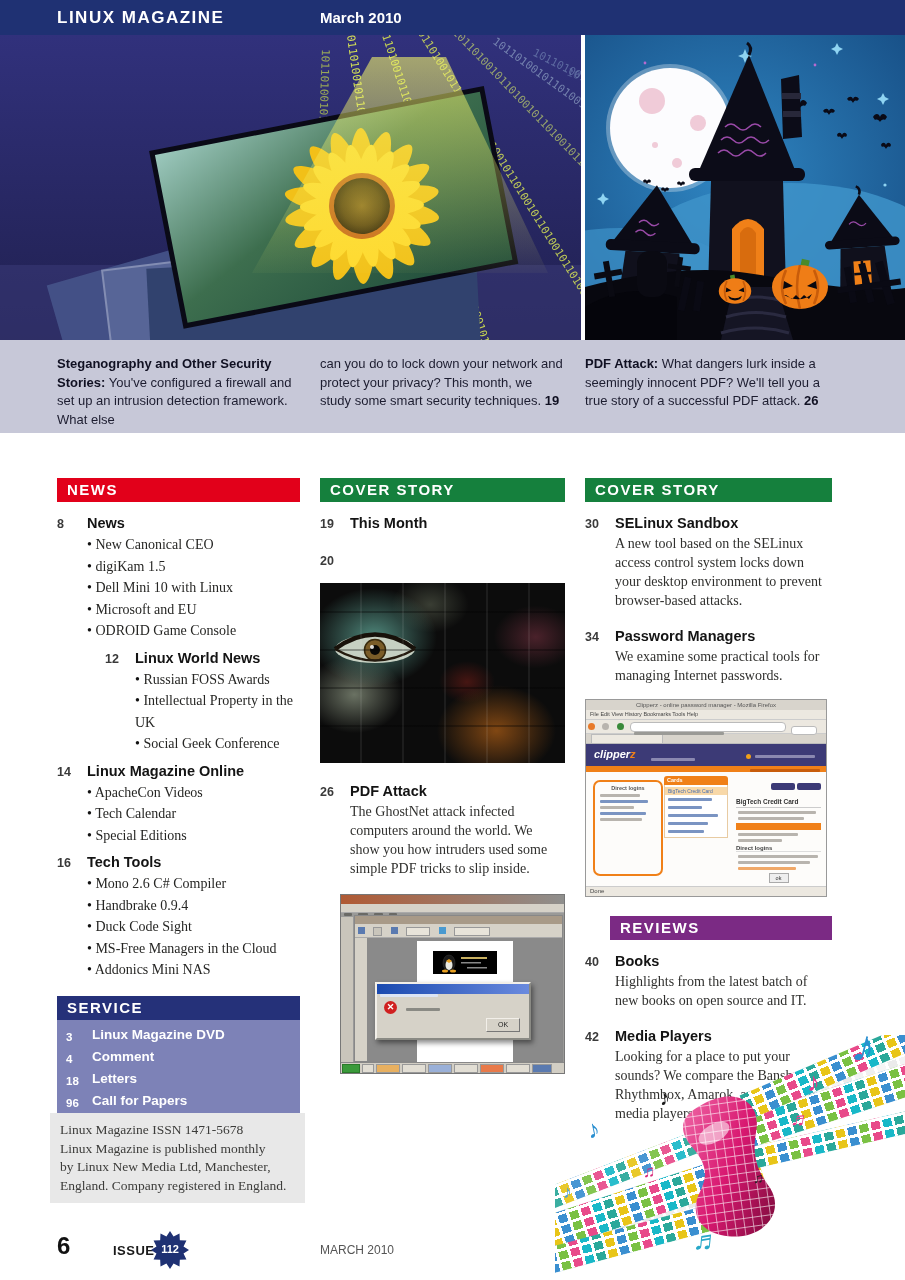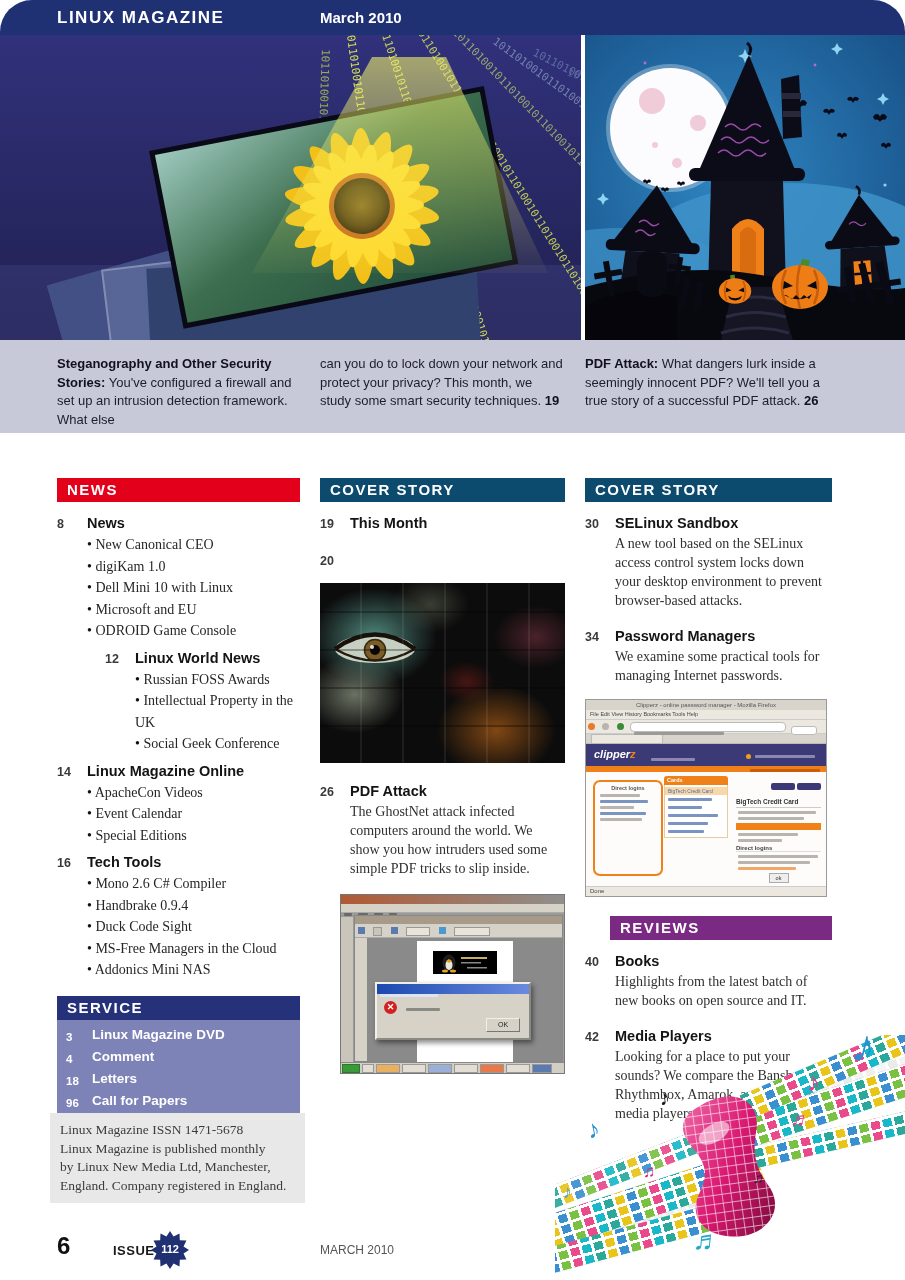--- a/index.html
+++ b/index.html
@@ -1,17 +1,17 @@
 <!DOCTYPE html>
 <html><head>
 <meta charset="utf-8">
 <style>
   html,body{margin:0;padding:0;background:#fff;}
   .page{position:relative;width:905px;height:1280px;background:#fff;overflow:hidden;
-        font-family:"Liberation Sans",sans-serif;color:#1a1a1a;border-radius:32px;}
+        font-family:"Liberation Sans",sans-serif;color:#1a1a1a;}
   
   .masthead{position:absolute;left:0;top:0;width:905px;height:35px;background:#1f3173;}
   .mag-title{position:absolute;left:57px;top:8px;color:#fff;font-weight:bold;font-size:17px;letter-spacing:1.5px;}
   .mag-date{position:absolute;left:320px;top:9px;color:#fff;font-weight:bold;font-size:15px;}
   
   .hero-left{position:absolute;left:0;top:35px;width:581px;height:305px;overflow:hidden;}
   .hero-right{position:absolute;left:585px;top:35px;width:320px;height:305px;overflow:hidden;}
   
   .caption-band{position:absolute;left:0;top:340px;width:905px;height:93px;background:#c7c8d8;}
   .cap{position:absolute;top:15px;font-size:13px;line-height:18.5px;color:#1d1d30;}
@@ -19,21 +19,21 @@
   .cap1{left:57px;width:243px;}
   .cap2{left:320px;width:245px;}
   .cap3{left:585px;width:248px;}
   
   .col{position:absolute;top:478px;}
   .col1{left:57px;width:243px;}
   .col2{left:320px;width:245px;}
   .col3{left:585px;width:247px;}
   .sec-header{height:24px;line-height:24px;color:#fff;font-weight:bold;font-size:15px;
               letter-spacing:1.5px;padding-left:10px;box-sizing:border-box;}
-  .red{background:#e2001a;} .blue{background:#0c4a6e;}
+  .red{background:#e2001a;} .blue{background:#15803d;}
   .navy{background:#253179;} .purple{background:#7b2a84;}
   .entry{display:flex;margin-top:13px;}
   .num{width:30px;flex:0 0 30px;font-weight:bold;font-size:12.5px;color:#3a3a3a;padding-top:2px;}
   .ebody{flex:1;}
   .etitle{font-weight:bold;font-size:14.5px;color:#141414;margin-bottom:3px;}
   .edesc{font-family:"Liberation Serif",serif;font-size:14px;line-height:19px;color:#30302e;}
   ul.bullets{list-style:none;margin:2px 0 0 0;padding:0;
              font-family:"Liberation Serif",serif;font-size:14px;line-height:21.5px;color:#262624;}
   ul.bullets li::before{content:"• ";color:#111;}
   
@@ -349,21 +349,21 @@
 
   <div class="col col1">
     <div class="sec-header red">NEWS</div>
 
     <div class="entry">
       <div class="num">8</div>
       <div class="ebody">
         <div class="etitle">News</div>
         <ul class="bullets">
           <li>New Canonical CEO</li>
-          <li>digiKam 1.0</li>
+          <li>digiKam 1.5</li>
           <li>Dell Mini 10 with Linux</li>
           <li>Microsoft and EU</li>
           <li>ODROID Game Console</li>
         </ul>
       </div>
     </div>
 
     <div class="entry" style="margin-top:8px;margin-left:48px;">
       <div class="num">12</div>
       <div class="ebody">
@@ -375,21 +375,21 @@
         </ul>
       </div>
     </div>
 
     <div class="entry" style="margin-top:8px;">
       <div class="num">14</div>
       <div class="ebody">
         <div class="etitle">Linux Magazine Online</div>
         <ul class="bullets">
           <li>ApacheCon Videos</li>
-          <li>Event Calendar</li>
+          <li>Tech Calendar</li>
           <li>Special Editions</li>
         </ul>
       </div>
     </div>
 
     <div class="entry" style="margin-top:8px;">
       <div class="num">16</div>
       <div class="ebody">
         <div class="etitle">Tech Tools</div>
         <ul class="bullets">

